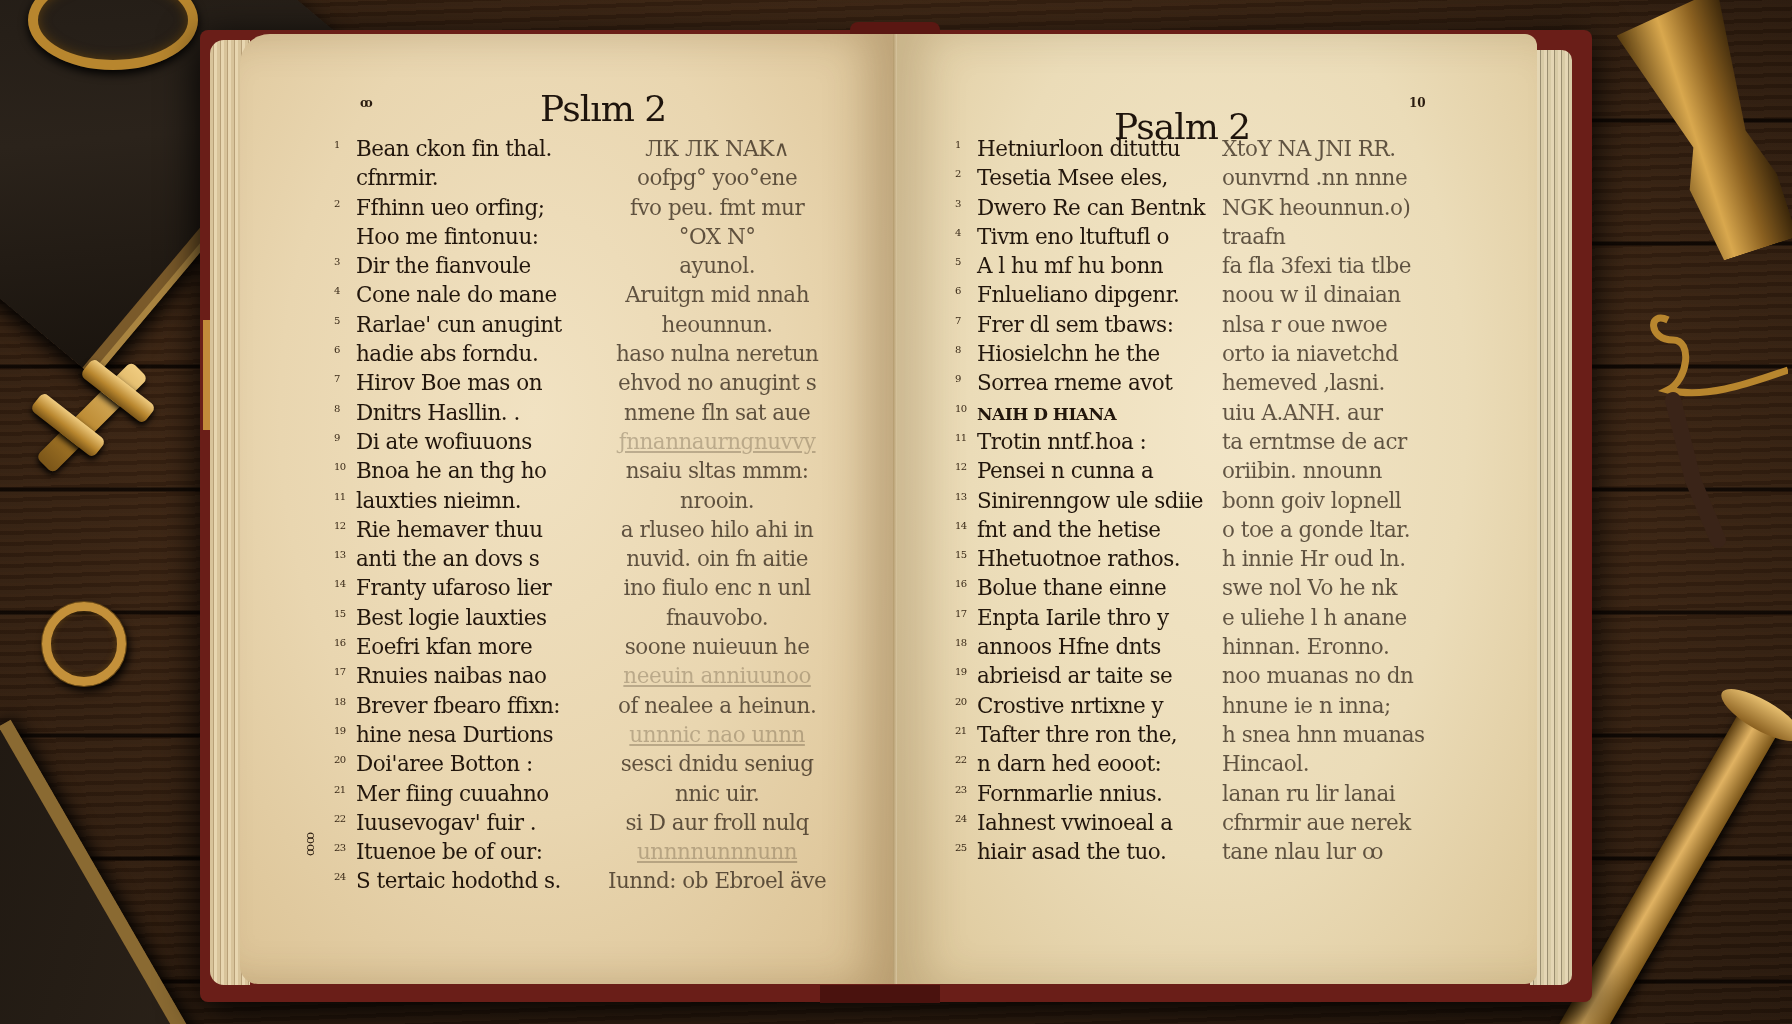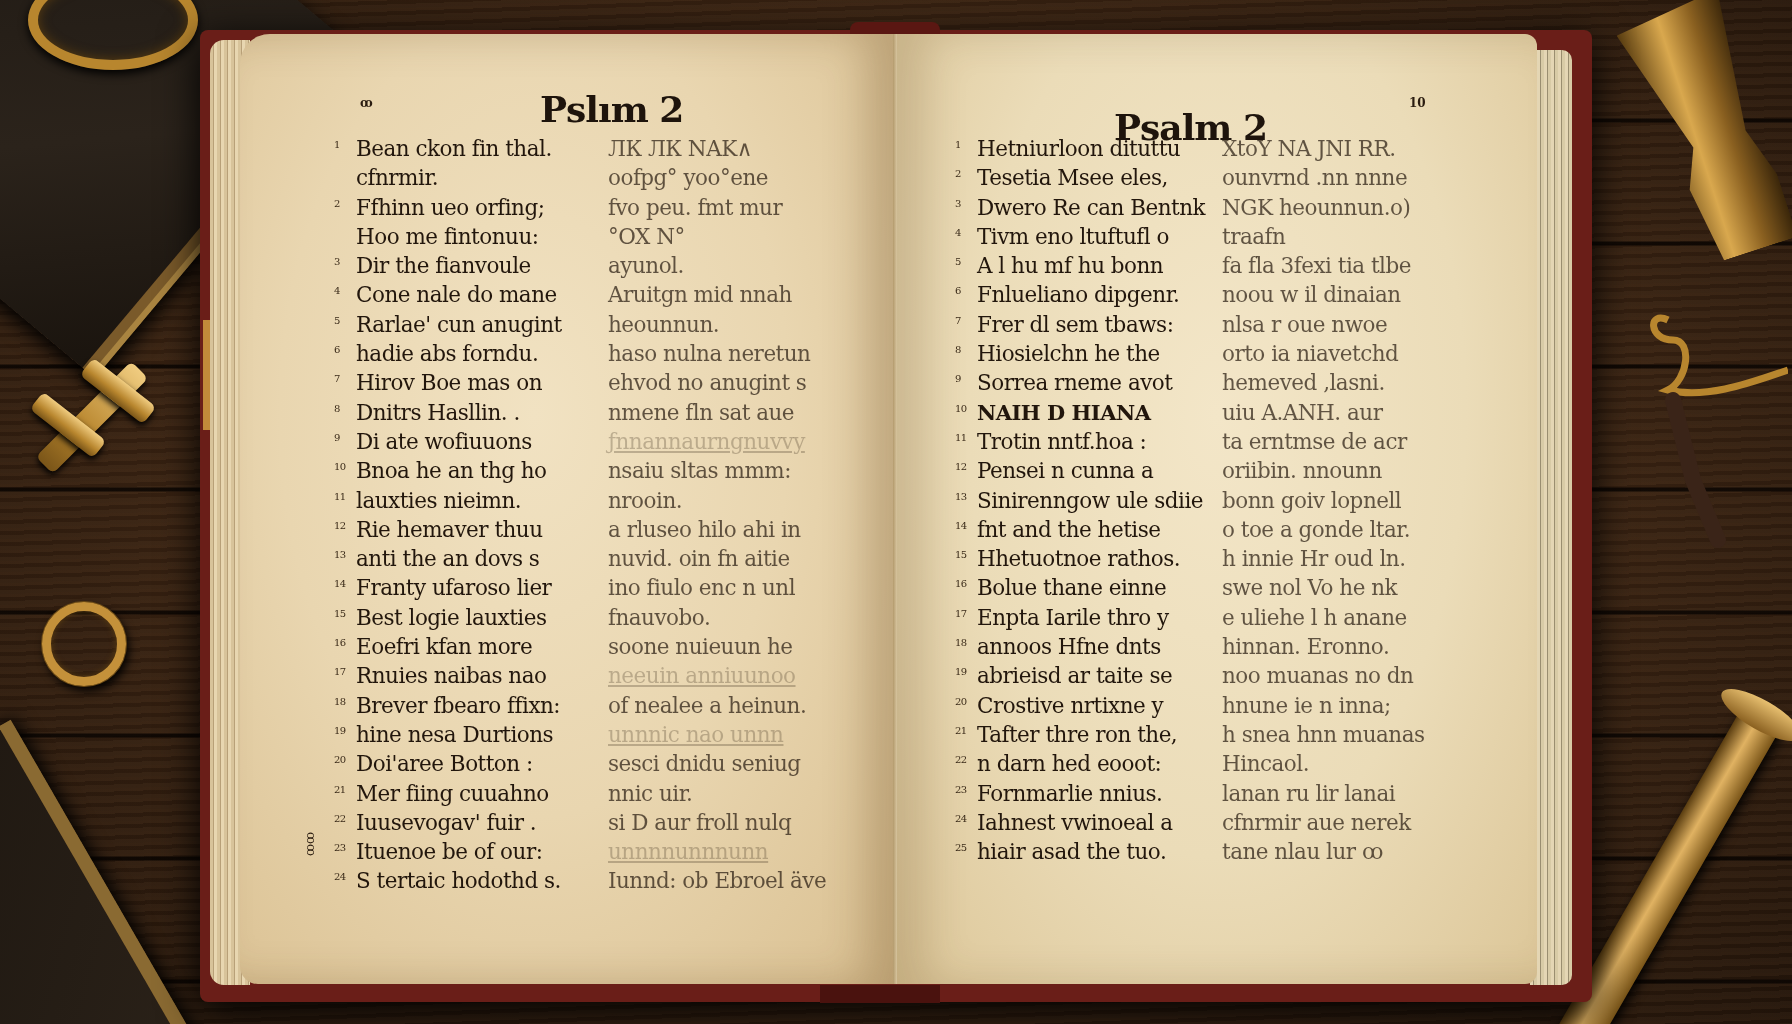--- a/index.html
+++ b/index.html
@@ -50,21 +50,21 @@
   .page.left{left:240px;width:655px;border-radius:30px 0 0 18px;
     box-shadow:inset -30px 0 40px rgba(90,60,20,.25);}
   .page.right{left:897px;width:640px;border-radius:0 12px 12px 0;
     background:radial-gradient(ellipse at 50% 40%,#f3e6c8 0%,#ebdcb8 55%,#dcc698 100%);
     box-shadow:inset 30px 0 40px rgba(90,60,20,.18);}
   .gutter{position:absolute;left:893px;top:34px;width:6px;height:950px;background:linear-gradient(90deg,#b39a6c,#e9dab8);}
   .ribbon-top{position:absolute;left:850px;top:22px;width:90px;height:20px;background:#5a1712;border-radius:8px 8px 0 0;}
   .ribbon-bottom{position:absolute;left:820px;top:985px;width:120px;height:18px;background:#4a120e;}
   .spine-tab{position:absolute;left:203px;top:320px;width:12px;height:110px;background:#c28a3a;}
   
-  .title{position:absolute;font-weight:bold;font-size:36px;color:#1e140c;letter-spacing:-1px;}
+  .title{position:absolute;font-weight:normal;font-size:36px;color:#1e140c;letter-spacing:-1px;}
   .folio{position:absolute;font-size:12px;font-weight:bold;color:#2a1c10;}
   .col{position:absolute;font-size:21.5px;line-height:29.3px;color:#22160c;letter-spacing:-.5px;white-space:nowrap;}
   .col .line{display:block;height:29.3px;position:relative;}
   .col .vn{position:absolute;left:-22px;top:-4px;font-size:10px;color:#3a2a18;}
   .col.faded{color:rgba(40,28,16,.72);}
   .col.faded .line.ghost{color:rgba(60,45,30,.28);text-decoration:underline;}
   .vert-mark{position:absolute;left:318px;top:832px;font-size:12px;color:#2a1c10;transform:rotate(90deg);transform-origin:left top;}
 </style>
 </head>
 <body>
@@ -121,21 +121,21 @@
       <span class="line"><span class="vn">16</span><span>Eoefri kfan more</span></span>
       <span class="line"><span class="vn">17</span><span>Rnuies naibas nao</span></span>
       <span class="line"><span class="vn">18</span><span>Brever fbearo ffixn:</span></span>
       <span class="line"><span class="vn">19</span><span>hine nesa Durtions</span></span>
       <span class="line"><span class="vn">20</span><span>Doi'aree Botton :</span></span>
       <span class="line"><span class="vn">21</span><span>Mer fiing cuuahno</span></span>
       <span class="line"><span class="vn">22</span><span>Iuusevogav' fuir .</span></span>
       <span class="line"><span class="vn">23</span><span>Ituenoe be of our:</span></span>
       <span class="line"><span class="vn">24</span><span>S tertaic hodothd s.</span></span>
     </div>
-  <div class="col faded" id="left-b" style="left:368px;top:100px;">
+  <div class="col faded" id="left-b" style="left:368px;top:100px;text-align:center;">
       <span class="line"><span>ЛК  ЛК   NAK∧</span></span>
       <span class="line"><span>oofpg°  yoo°ene</span></span>
       <span class="line"><span>fvo  peu.  fmt mur</span></span>
       <span class="line"><span>°OX N°</span></span>
       <span class="line"><span>ayunol.</span></span>
       <span class="line"><span>Aruitgn  mid  nnah</span></span>
       <span class="line"><span>heounnun.</span></span>
       <span class="line"><span>haso nulna neretun</span></span>
       <span class="line"><span>ehvod no anugint s</span></span>
       <span class="line"><span>nmene fln sat aue</span></span>
@@ -167,21 +167,21 @@
   <div class="col" id="right-a" style="left:80px;top:100px;">
       <span class="line"><span class="vn">1</span><span>Hetniurloon dituttu</span></span>
       <span class="line"><span class="vn">2</span><span>Tesetia  Msee eles,</span></span>
       <span class="line"><span class="vn">3</span><span>Dwero Re can  Bentnk</span></span>
       <span class="line"><span class="vn">4</span><span>Tivm eno ltuftufl  o</span></span>
       <span class="line"><span class="vn">5</span><span>A l  hu mf hu bonn</span></span>
       <span class="line"><span class="vn">6</span><span>Fnlueliano dipgenr.</span></span>
       <span class="line"><span class="vn">7</span><span>Frer dl sem tbaws:</span></span>
       <span class="line"><span class="vn">8</span><span>Hiosielchn he the</span></span>
       <span class="line"><span class="vn">9</span><span>Sorrea rneme avot</span></span>
-      <span class="line"><span class="vn">10</span><span style="font-weight: bold; font-size: 21px;">NAIH  D  HIANA</span></span>
+      <span class="line"><span class="vn">10</span><span style="font-weight: bold; font-size: 17px;">NAIH  D  HIANA</span></span>
       <span class="line"><span class="vn">11</span><span>Trotin  nntf.hoa :</span></span>
       <span class="line"><span class="vn">12</span><span>Pensei n cunna  a</span></span>
       <span class="line"><span class="vn">13</span><span>Sinirenngow ule sdiie</span></span>
       <span class="line"><span class="vn">14</span><span>fnt and the hetise</span></span>
       <span class="line"><span class="vn">15</span><span>Hhetuotnoe rathos.</span></span>
       <span class="line"><span class="vn">16</span><span>Bolue thane einne</span></span>
       <span class="line"><span class="vn">17</span><span>Enpta Iarile thro y</span></span>
       <span class="line"><span class="vn">18</span><span>annoos Hfne dnts</span></span>
       <span class="line"><span class="vn">19</span><span>abrieisd ar taite se</span></span>
       <span class="line"><span class="vn">20</span><span>Crostive nrtixne y</span></span>

